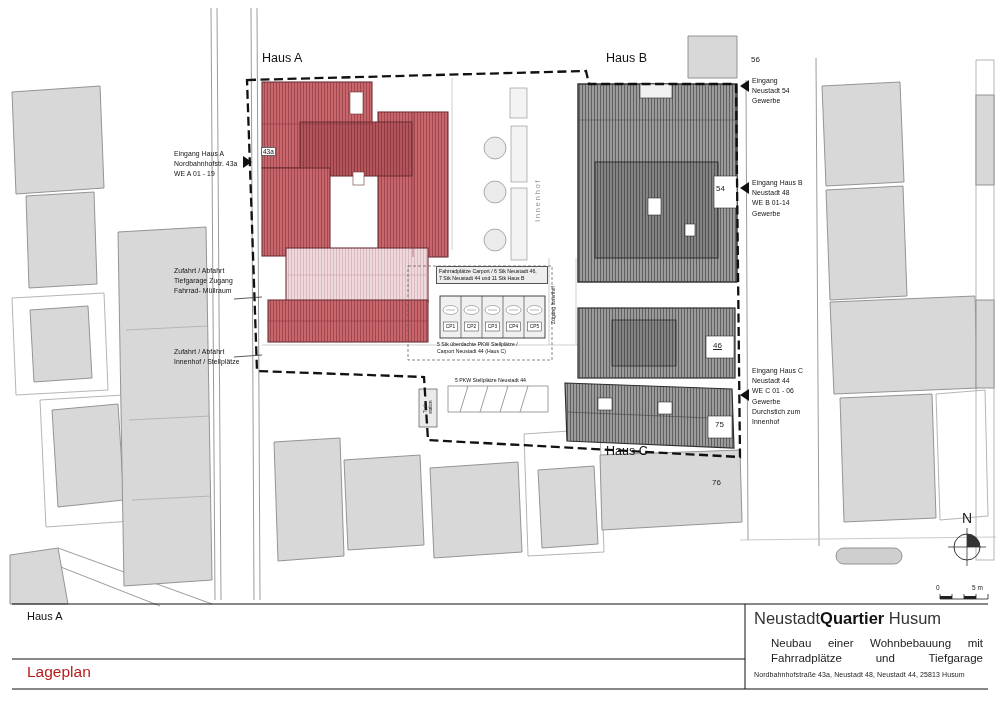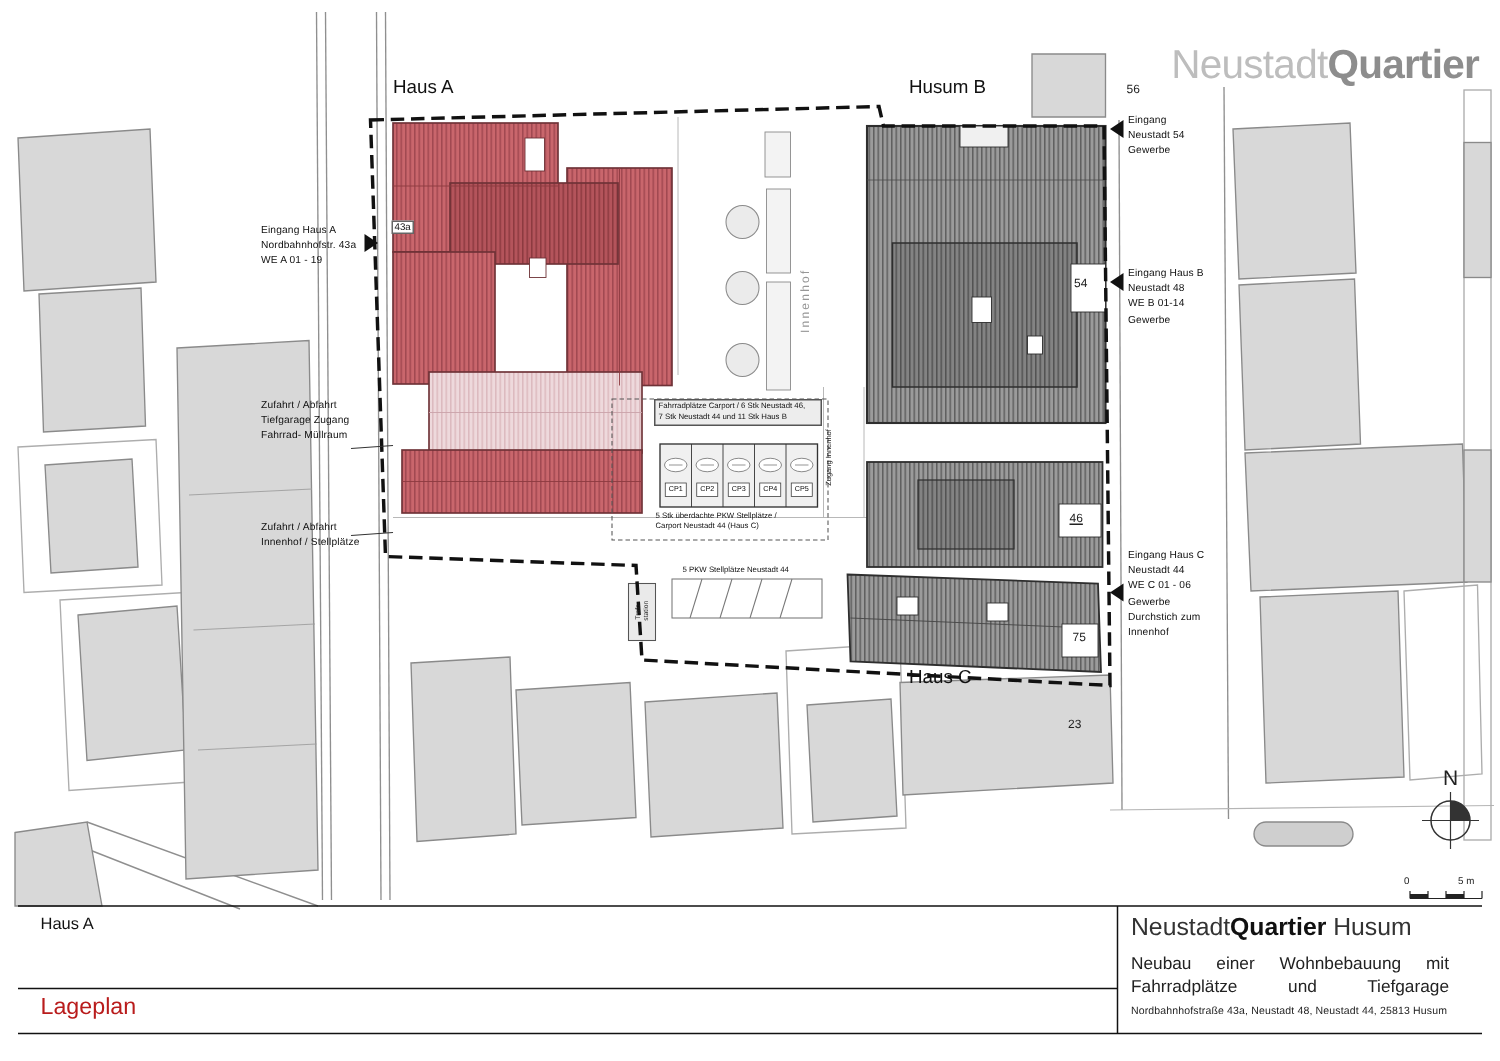--- a/index.html
+++ b/index.html
@@ -23,21 +23,21 @@
   .logo .l1{color:#bdbdbd;font-weight:400;}
   .logo .l2{color:#8d8d8d;font-weight:700;}
   .north-n{font-size:14px;color:#222;text-align:center;}
   .scale-num{font-size:6.5px;color:#222;}
   .tb-sheet{font-size:11px;color:#111;}
   .tb-title{font-size:15.5px;color:#b91c1c;}
   .tb-firm{font-size:16.5px;white-space:nowrap;}
   .tb-firm .f1{color:#333;font-weight:400;}
   .tb-firm .f2{color:#111;font-weight:700;}
   .tb-firm .f3{color:#333;font-weight:400;}
-  .tb-proj{font-size:11.5px;color:#222;width:212px;text-align:justify;text-align-last:justify;white-space:normal;}
+  .tb-proj{font-size:11.5px;color:#222;width:212px;text-align:justify;text-align-last:justify;white-space:normal;margin-left:17px;}
   .tb-addr{font-size:7px;color:#222;letter-spacing:0.1px;white-space:nowrap;}
 </style>
 </head>
 <body>
 
 <div class="sheet">
 
   <svg class="base" width="1000" height="707" viewBox="0 0 1000 707">
     <defs>
       <pattern id="hatchA" width="3" height="3" patternUnits="userSpaceOnUse">
@@ -225,32 +225,31 @@
     </g>
 
     <g stroke="#111" stroke-width="1">
       <line x1="12" y1="604" x2="988" y2="604"></line>
       <line x1="12" y1="659" x2="745" y2="659"></line>
       <line x1="12" y1="689" x2="988" y2="689"></line>
       <line x1="745" y1="604" x2="745" y2="689"></line>
     </g>
   </svg>
 
-  <div class="logo"><span class="l1">Neustadt</span><span class="l2">Quartier</span></div>
 
   <div class="txt plan-label" style="left:262px;top:51px;">Haus A</div>
-  <div class="txt plan-label" style="left:606px;top:51px;">Husum B</div>
+  <div class="txt plan-label" style="left:606px;top:51px;">Haus B</div>
   <div class="txt plan-label" style="left:606px;top:444px;">Haus C</div>
   <div class="txt label-43a" style="left:261px;top:147px;">43a</div>
 
   <div class="txt addr" style="left:711px;top:55px;padding-left:40px;">56</div>
   <div class="txt addr" style="left:716px;top:184px;">54</div>
   <div class="txt addr" style="left:713px;top:341px;text-decoration:underline;">46</div>
   <div class="txt addr" style="left:715px;top:420px;">75</div>
-  <div class="txt addr" style="left:712px;top:478px;">23</div>
+  <div class="txt addr" style="left:712px;top:478px;">76</div>
 
   <div class="txt ann" style="left:174px;top:149px;width:70px;">Eingang Haus A
 Nordbahnhofstr. 43a
 WE A 01 - 19</div>
   <div class="txt ann" style="left:174px;top:266px;width:70px;">Zufahrt / Abfahrt
 Tiefgarage Zugang
 Fahrrad- Müllraum</div>
   <div class="txt ann" style="left:174px;top:347px;width:76px;">Zufahrt / Abfahrt
 Innenhof / Stellplätze</div>
 

